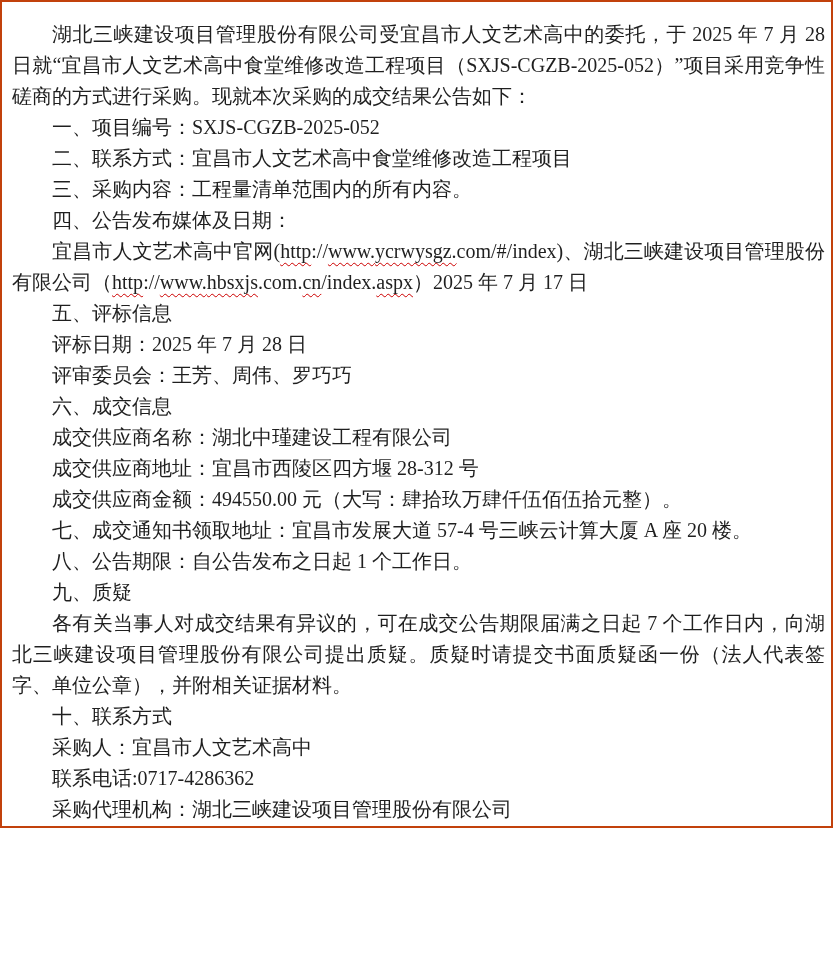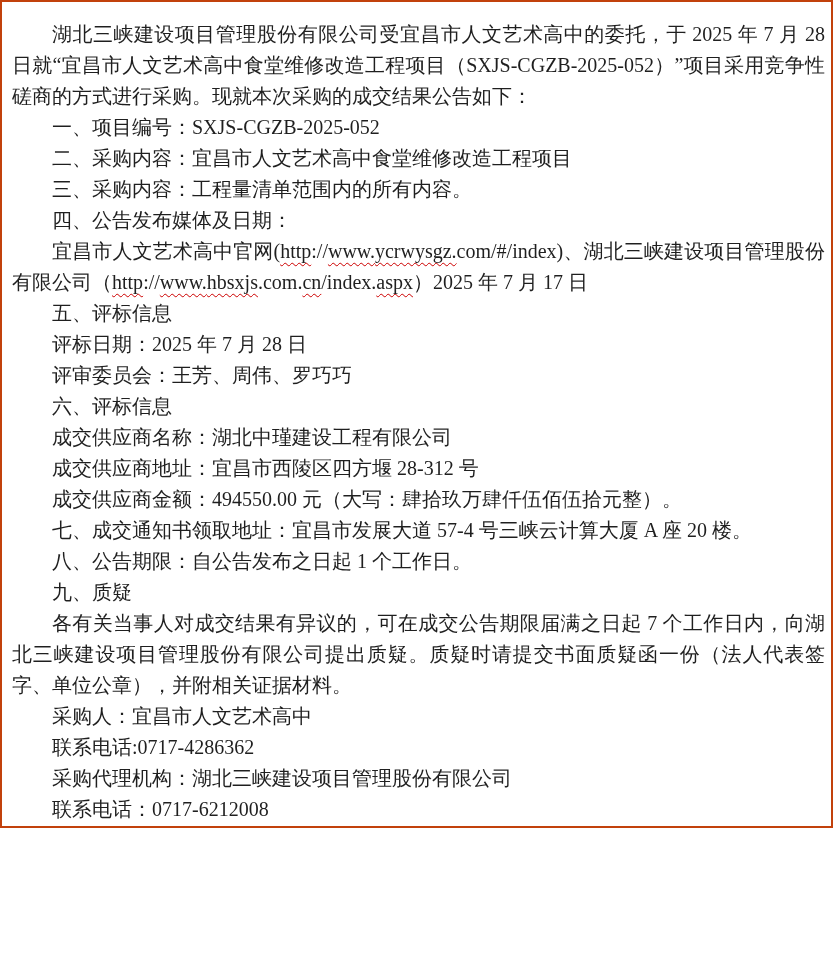--- a/index.html
+++ b/index.html
@@ -37,40 +37,41 @@
 </style>
 </head>
 <body>
 
 <div class="page">
   <div class="content">
 
     <p>湖北三峡建设项目管理股份有限公司受宜昌市人文艺术高中的委托，于 2025 年 7 月 28 日就“宜昌市人文艺术高中食堂维修改造工程项目（SXJS-CGZB-2025-052）”项目采用竞争性磋商的方式进行采购。现就本次采购的成交结果公告如下：</p>
 
     <p>一、项目编号：SXJS-CGZB-2025-052</p>
-    <p>二、采购内容：宜昌市人文艺术高中食堂维修改造工程项目</p>
+    <p>二、联系方式：宜昌市人文艺术高中食堂维修改造工程项目</p>
     <p>三、采购内容：工程量清单范围内的所有内容。</p>
     <p>四、公告发布媒体及日期：</p>
 
     <p><span>宜昌市人文艺术高中官网(</span><span class="sp">http</span><span>://</span><span class="sp">www.</span><span class="sp">ycrwysgz.</span><span>com/#/index)、湖北三峡建设项目管理股份有限公司（</span><span class="sp">http</span><span>://</span><span class="sp">www.</span><span class="sp">hbsxjs</span><span>.com.</span><span class="sp">cn</span><span>/index.</span><span class="sp">aspx</span><span>）2025 年 7 月 17 日</span></p>
 
     <p>五、评标信息</p>
     <p>评标日期：2025 年 7 月 28 日</p>
     <p>评审委员会：王芳、周伟、罗巧巧</p>
 
-    <p>六、评标信息</p>
+    <p>六、成交信息</p>
     <p>成交供应商名称：湖北中瑾建设工程有限公司</p>
     <p>成交供应商地址：宜昌市西陵区四方堰 28-312 号</p>
     <p>成交供应商金额：494550.00 元（大写：肆拾玖万肆仟伍佰伍拾元整）。</p>
 
     <p>七、成交通知书领取地址：宜昌市发展大道 57-4 号三峡云计算大厦 A 座 20 楼。</p>
     <p>八、公告期限：自公告发布之日起 1 个工作日。</p>
 
     <p>九、质疑</p>
     <p>各有关当事人对成交结果有异议的，可在成交公告期限届满之日起 7 个工作日内，向湖北三峡建设项目管理股份有限公司提出质疑。质疑时请提交书面质疑函一份（法人代表签字、单位公章），并附相关证据材料。</p>
 
+    <p>十、联系方式</p>
     <p>采购人：宜昌市人文艺术高中</p>
     <p>联系电话:0717-4286362</p>
     <p>采购代理机构：湖北三峡建设项目管理股份有限公司</p>
     <p>联系电话：0717-6212008</p>
 
   </div>
 </div>
 
 </body></html>

